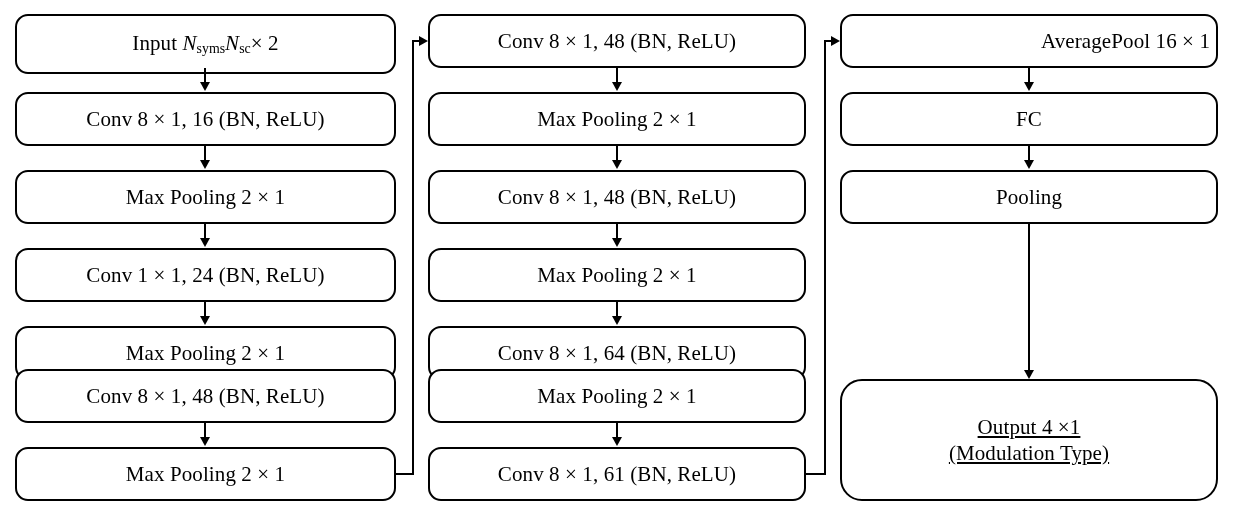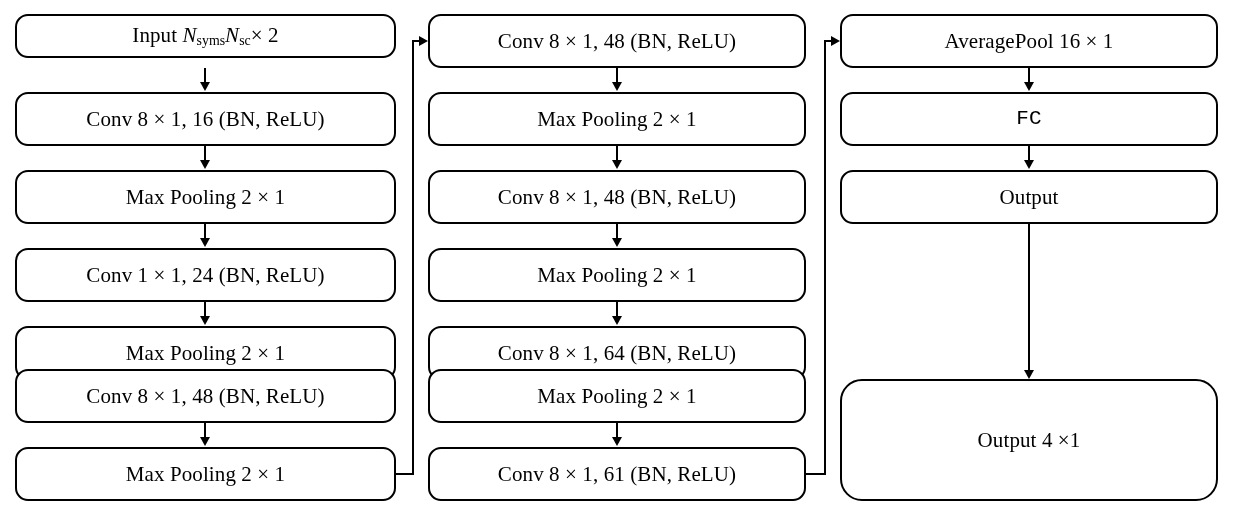--- a/index.html
+++ b/index.html
@@ -32,20 +32,21 @@
     text-align: center;
     color: #000000;
     font-size: 21px;
     line-height: 1.18;
     letter-spacing: 0.1px;
     white-space: nowrap;
   }
   .node.two-line {
     white-space: normal;
     line-height: 1.26;
+    text-decoration: underline;
   }
   .node .lbl {
     display: block;
     padding: 0 6px;
   }
   
   .arrow-v {
     position: absolute;
     width: 2px;
     background: #000000;
@@ -89,21 +90,21 @@
     font-style: normal;
   }
 </style>
 </head>
 <body>
 
 <div id="canvas">
 
   <div class="col">
 
-    <div class="node" style="left:15px; top:14px; width:381px; height:44px;">
+    <div class="node" style="left:15px; top:14px; width:381px; height:60px;">
       <span class="lbl"><span>Input </span><span class="ital">N</span><span class="sub">syms</span><span class="ital">N</span><span class="sub">sc</span><span class="times">× 2</span></span>
     </div>
     <div class="arrow-v" style="left:204px; top:68px; height:15px;"></div>
     <div class="arrow-head-down" style="left:199.5px; top:82px;"></div>
 
     <div class="node" style="left:15px; top:92px; width:381px; height:54px;">
       <span class="lbl">Conv 8 × 1, 16 (BN, ReLU)</span>
     </div>
     <div class="arrow-v" style="left:204px; top:146px; height:15px;"></div>
     <div class="arrow-head-down" style="left:199.5px; top:160px;"></div>
@@ -187,37 +188,38 @@
   <div class="arrow-v" style="left:616px; top:423px; height:15px;"></div>
   <div class="arrow-head-down" style="left:611.5px; top:437px;"></div>
 
   <div class="seg-h" style="left:806px; top:473px; width:20px;"></div>
   <div class="seg-v" style="left:824px; top:41px; height:434px;"></div>
   <div class="seg-h" style="left:824px; top:40px; width:9px;"></div>
   <div class="arrow-head-right" style="left:831px; top:35.5px;"></div>
 
   <div class="col">
 
-    <div class="node" style="left:840px; top:14px; width:378px; height:54px;">
+    <div class="node" style="left:840px; top:14px; width:378px; height:54px;justify-content:flex-end;">
       <span class="lbl">AveragePool 16 × 1</span>
     </div>
     <div class="arrow-v" style="left:1028px; top:68px; height:15px;"></div>
     <div class="arrow-head-down" style="left:1023.5px; top:82px;"></div>
 
-    <div class="node" style="left:840px; top:92px; width:378px; height:54px;font-family:Liberation Mono, monospace;">
+    <div class="node" style="left:840px; top:92px; width:378px; height:54px;">
       <span class="lbl">FC</span>
     </div>
     <div class="arrow-v" style="left:1028px; top:146px; height:15px;"></div>
     <div class="arrow-head-down" style="left:1023.5px; top:160px;"></div>
 
     <div class="node" style="left:840px; top:170px; width:378px; height:54px;">
-      <span class="lbl">Output</span>
+      <span class="lbl">Pooling</span>
     </div>
 
     <div class="arrow-v" style="left:1028px; top:224px; height:148px;"></div>
     <div class="arrow-head-down" style="left:1023.5px; top:370px;"></div>
 
     <div class="node two-line" style="left:840px; top:379px; width:378px; height:122px; border-radius:22px; flex-direction:column;">
       <span class="lbl">Output 4 ×1</span>
+      <span class="lbl">(Modulation Type)</span>
     </div>
   </div>
 
 </div>
 
 </body></html>

